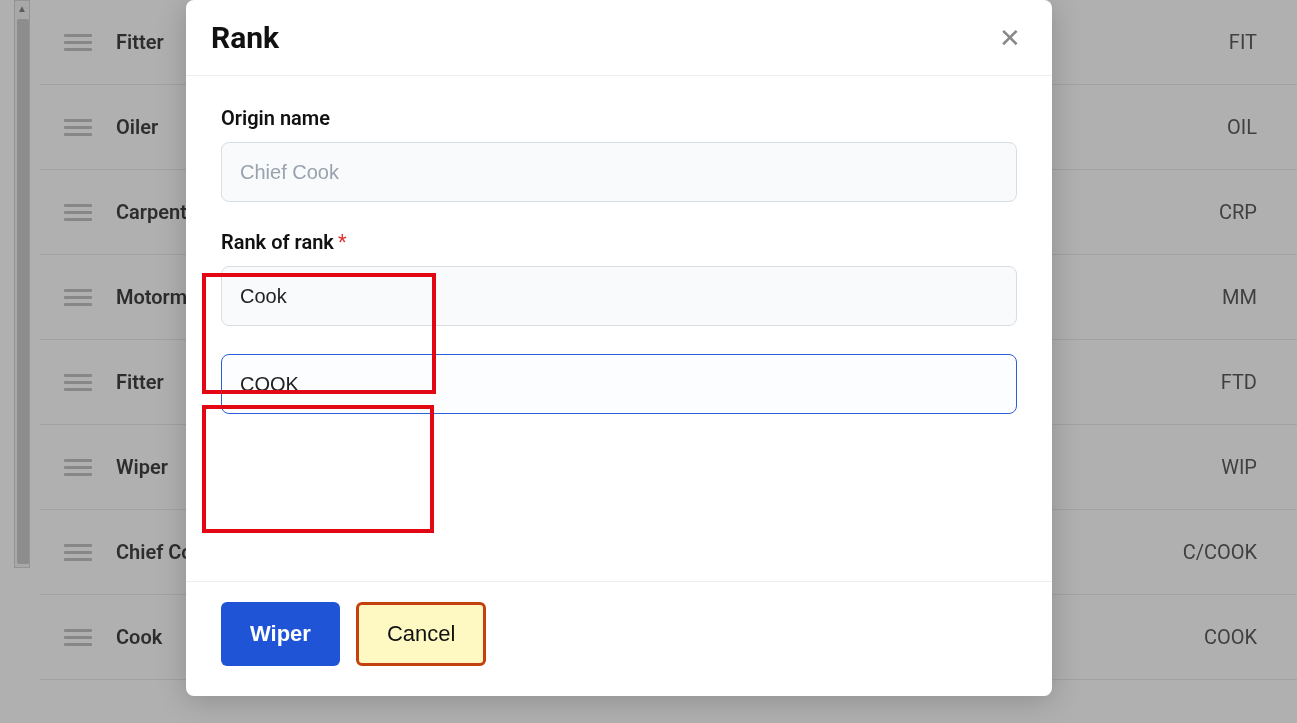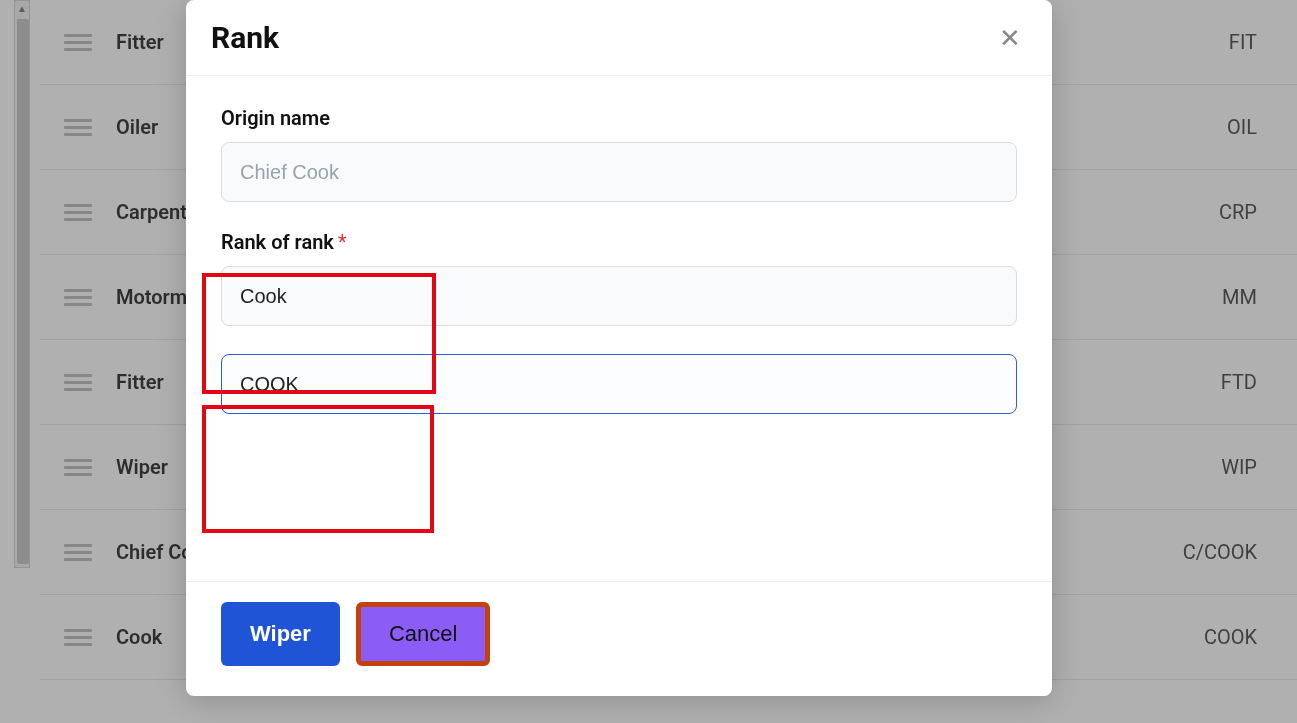--- a/index.html
+++ b/index.html
@@ -174,23 +174,23 @@
       border-radius: 6px;
       cursor: pointer;
       border: 1px solid transparent;
       font-weight: 600;
     }
     .btn-primary {
       background: #1f54d6;
       color: #fff;
     }
     .btn-secondary {
-      background: #8b5cf6;
+      background: #fef9c3;
       color: #111;
-      border: 5px solid #c2410c;
+      border: 3px solid #c2410c;
       font-weight: 400;
     }
     
     .highlight-box {
       position: absolute;
       border: 4px solid #e30613;
       pointer-events: none;
     }
     .hb1 { left: 202px; top: 273px; width: 234px; height: 121px; }
     .hb2 { left: 202px; top: 405px; width: 232px; height: 128px; }

